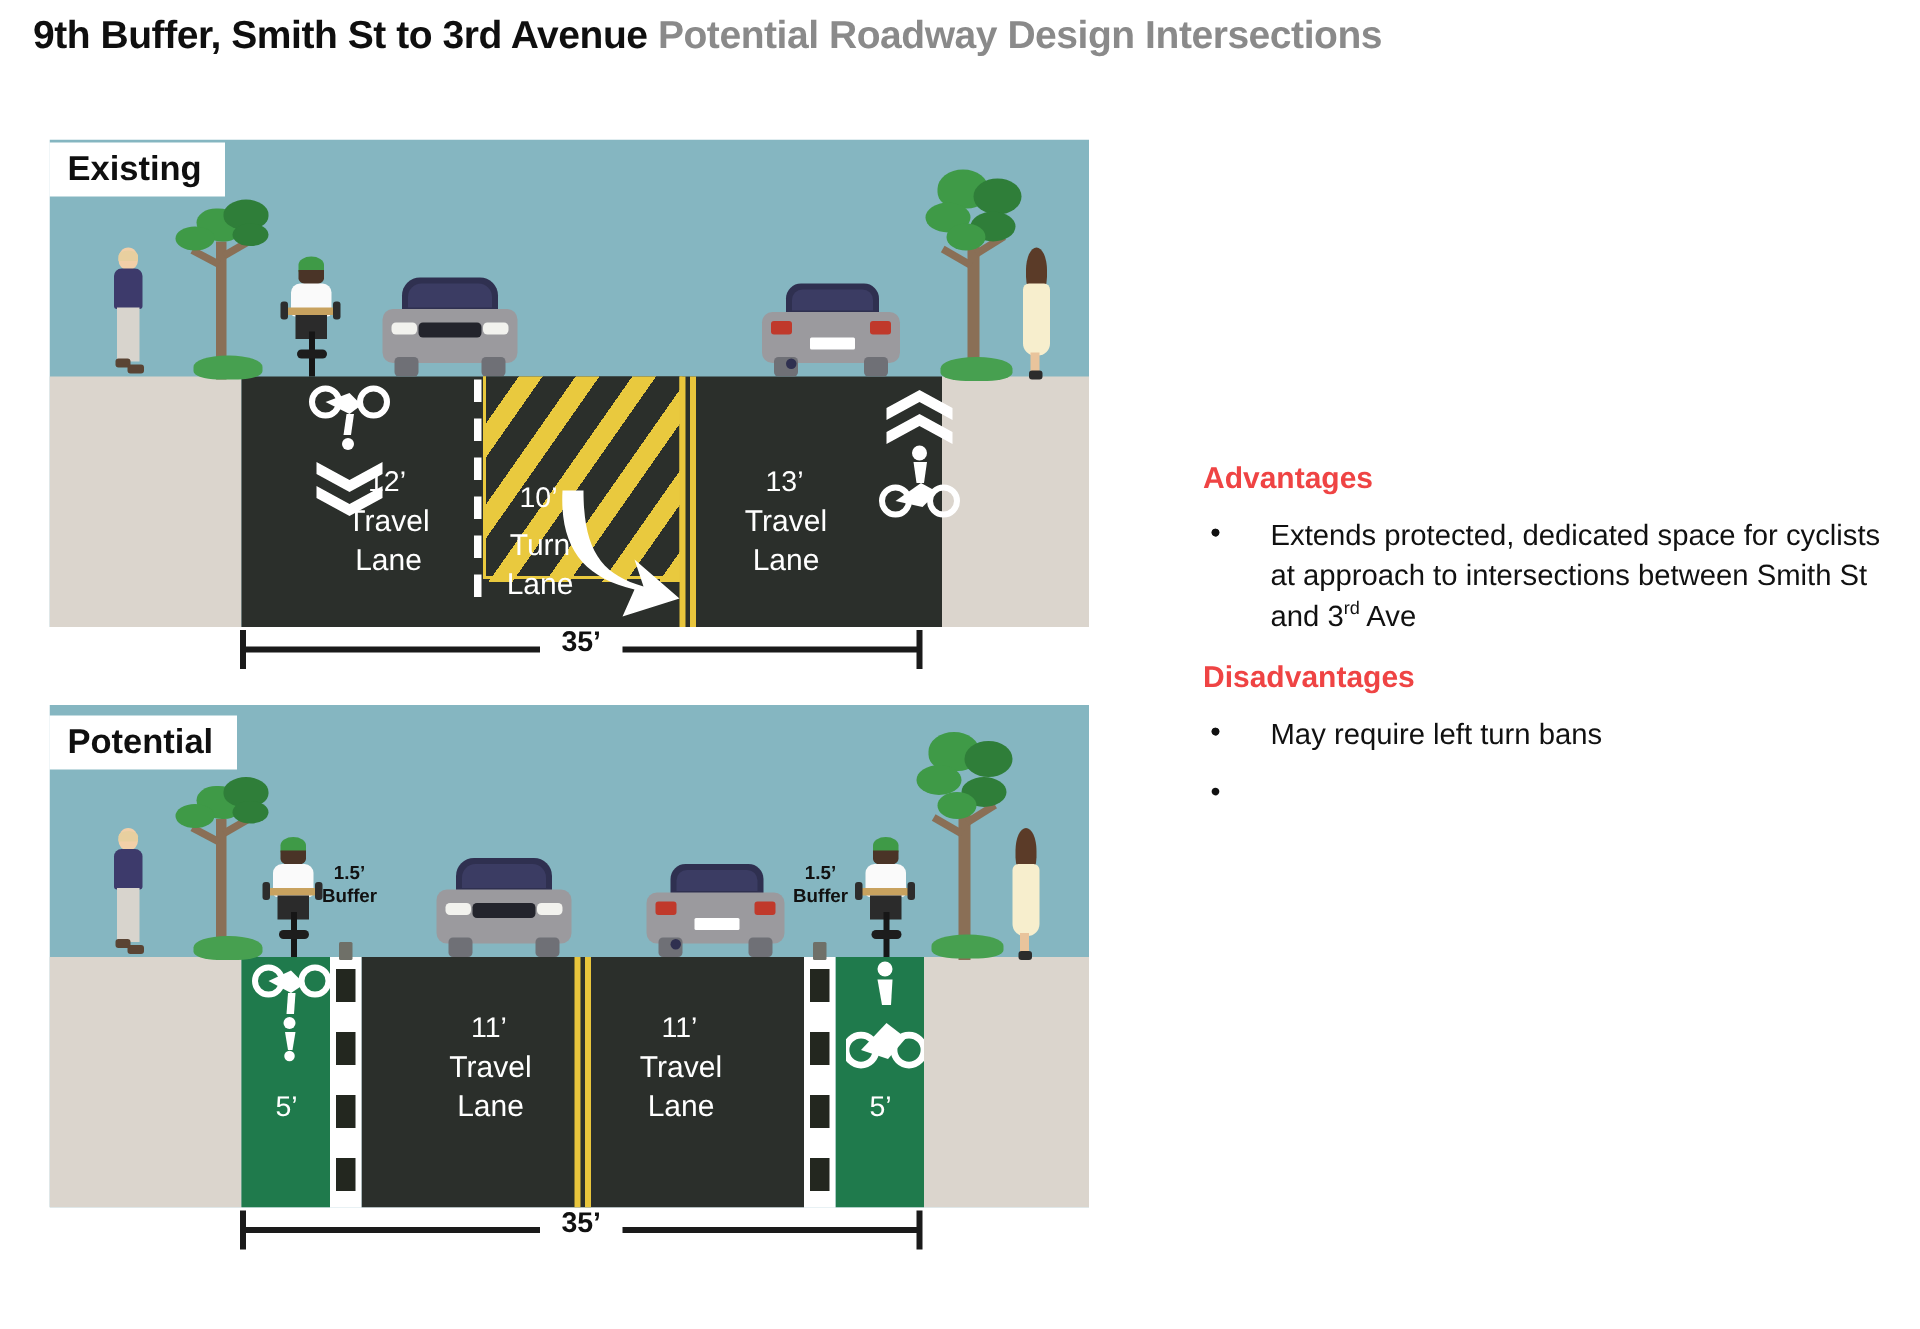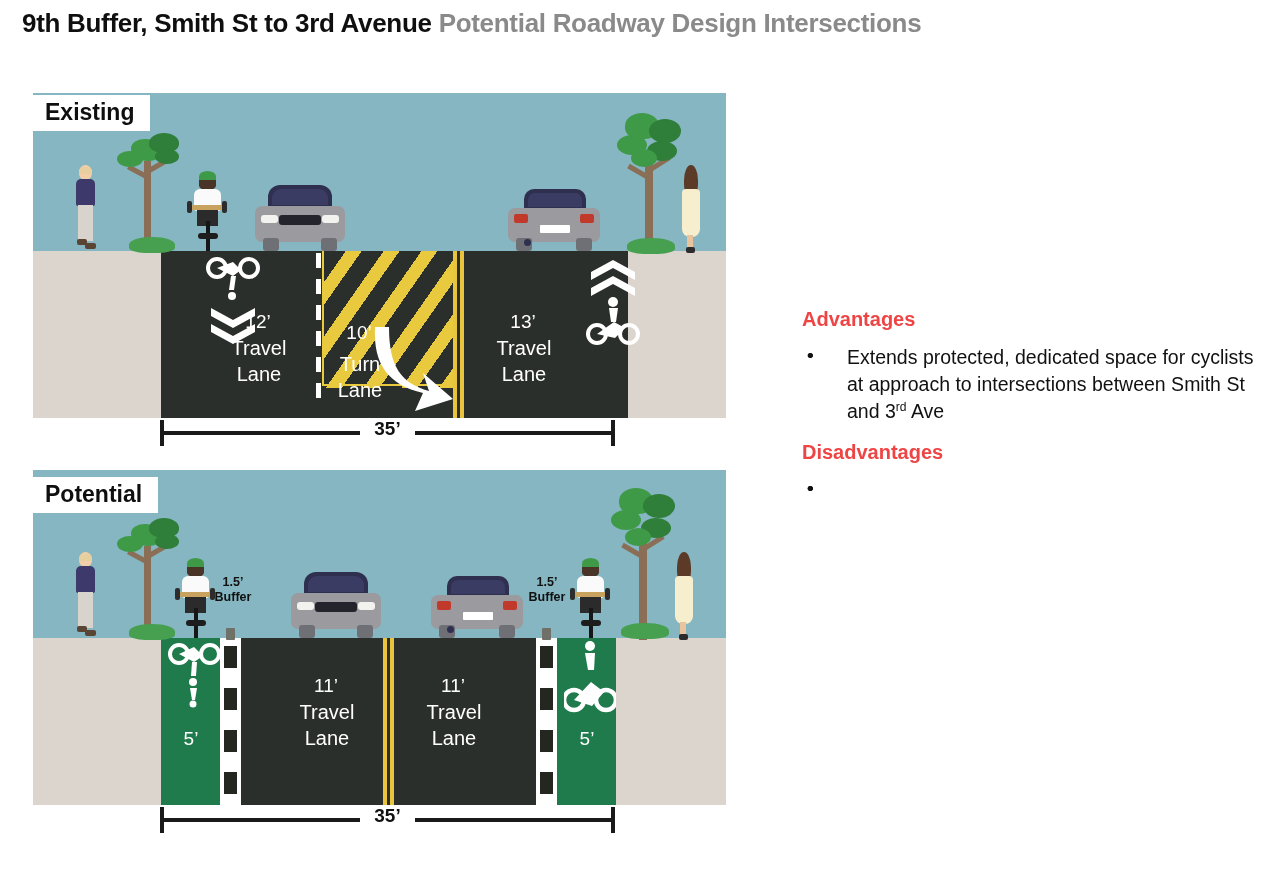--- a/index.html
+++ b/index.html
@@ -427,18 +427,19 @@
     </li>
   </ul>
 
   <div class="panel-h second">Disadvantages</div>
   <ul class="bullets">
     <li>
       <span class="dot">•</span>
     </li>
     <li>
       <span class="dot">•</span>
+      <span>May require left turn bans</span>
     </li>
     <li>
       <span class="dot">•</span>
     </li>
   </ul>
 </div>
 
 </body></html>

